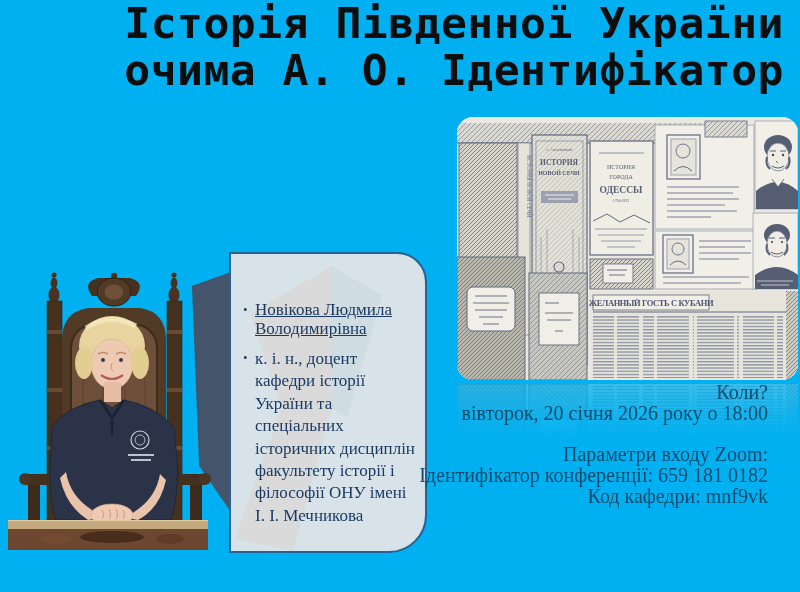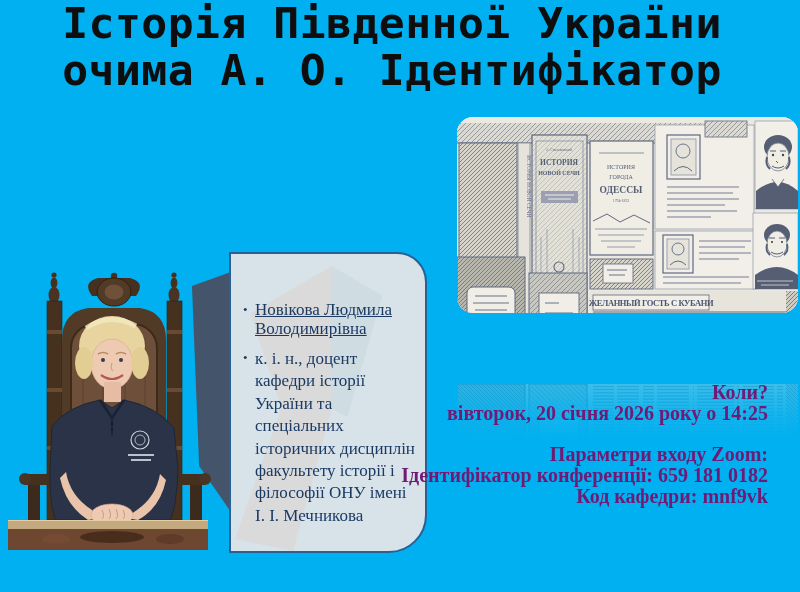--- a/index.html
+++ b/index.html
@@ -4,21 +4,21 @@
 <style>
   html,body{margin:0;padding:0;background:#222;}
   .slide{
     position:relative;width:800px;height:592px;overflow:hidden;
     background:#00b0f0;
     font-family:"Liberation Serif",serif;
   }
   
   .title{
     position:absolute;left:0;top:8;width:784px;
-    text-align:center;
+    text-align:right;
     font-family:"DejaVu Sans Mono",monospace;
     font-size:43px;line-height:47px;letter-spacing:.5px;
     color:#0e0e0e;font-weight:bold;white-space:nowrap;
   }
   
   .chevron-dark{
     position:absolute;left:190px;top:268px;width:52px;height:260px;
     background:#44546a;
     clip-path:polygon(3.8% 6.9%,100% 0%,100% 100%,17.6% 76.2%);
     z-index:1;
@@ -41,42 +41,42 @@
     background:#c9d8de;opacity:.6;
     clip-path:polygon(52% 4%,78% 14%,60% 55%,52% 52%);
   }
   .bullets{position:relative;margin:46px 8px 0 12px;color:#1b3a63;font-size:17px;}
   .bullet{display:flex;margin-bottom:9px;}
   .bullet .dot{flex:0 0 12px;font-size:13px;line-height:20px;}
   .bullet.b1 .txt{line-height:1.14;text-decoration:underline;}
   .bullet.b2 .txt{line-height:1.32;}
   
   .collage{
-    position:absolute;left:457px;top:117px;width:341px;height:196px;
+    position:absolute;left:457px;top:117px;width:341px;height:263px;
     border-radius:16px;overflow:hidden;background:#eae8e0;z-index:1;
   }
   .collage svg{display:block;}
   .collage-reflection{
     position:absolute;left:457px;top:384px;width:341px;height:58px;
     overflow:hidden;z-index:1;
   }
   .collage-reflection svg{
     position:absolute;left:0;top:0;
     transform:scaleY(-1);opacity:.4;
   }
   .collage-reflection .fade{
     position:absolute;left:0;top:0;width:100%;height:100%;
     background:linear-gradient(180deg,rgba(0,176,240,.35) 0%,rgba(0,176,240,.78) 55%,#00b0f0 96%);
   }
   
   .photo{position:absolute;left:8px;top:268px;width:222px;height:282px;z-index:3;}
   
   .event-info{
     position:absolute;right:32px;top:382px;text-align:right;
-    color:#701a75;font-size:20px;line-height:21px;z-index:4;font-weight:bold;
+    color:#0c4a6e;font-size:20px;line-height:21px;z-index:4;
   }
   .event-info .gap{height:20px;}
 </style>
 </head>
 <body>
 
 <div class="slide">
 
   <div class="title">
     <div>Історія Південної України</div>
@@ -323,20 +323,20 @@
       <line x1="0" y1="252.5" x2="200" y2="252.5" stroke="#e3cda4" stroke-width="1"></line>
       <rect x="0" y="261" width="200" height="21" fill="#6e4730"></rect>
       <ellipse cx="104" cy="269" rx="32" ry="6" fill="#382114" opacity=".7"></ellipse>
       <ellipse cx="48" cy="271" rx="14" ry="5" fill="#7d5038" opacity=".5"></ellipse>
       <ellipse cx="162" cy="271" rx="14" ry="5" fill="#50301f" opacity=".5"></ellipse>
     </g>
   </svg>
 
   <div class="event-info">
     <div>Коли?</div>
-    <div>вівторок, 20 січня 2026 року о 14:25</div>
+    <div>вівторок, 20 січня 2026 року о 18:00</div>
     <div class="gap"></div>
     <div>Параметри входу Zoom:</div>
     <div>Ідентифікатор конференції: 659 181 0182</div>
     <div>Код кафедри: mnf9vk</div>
   </div>
 
 </div>
 
 </body></html>

